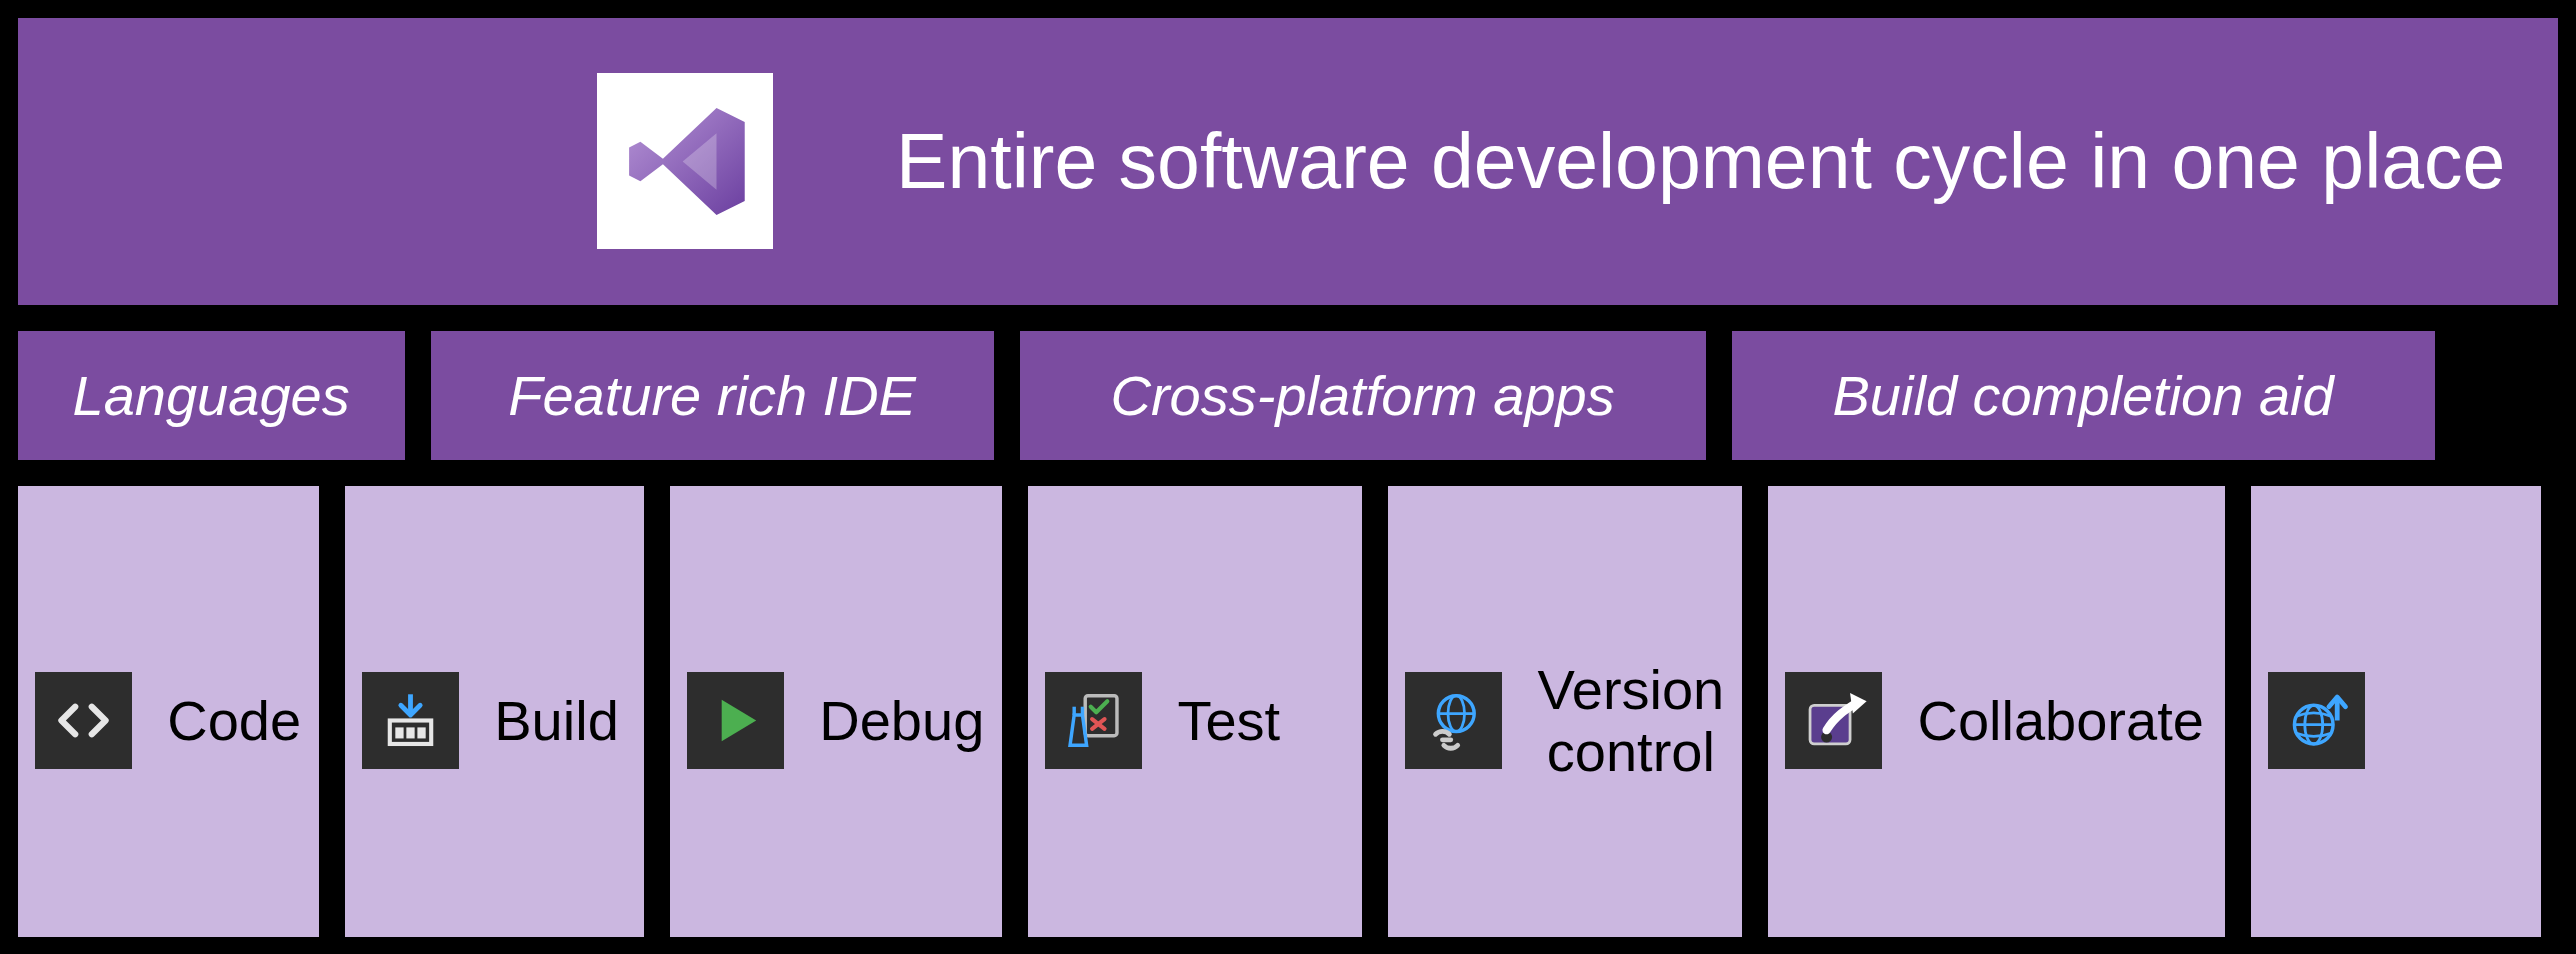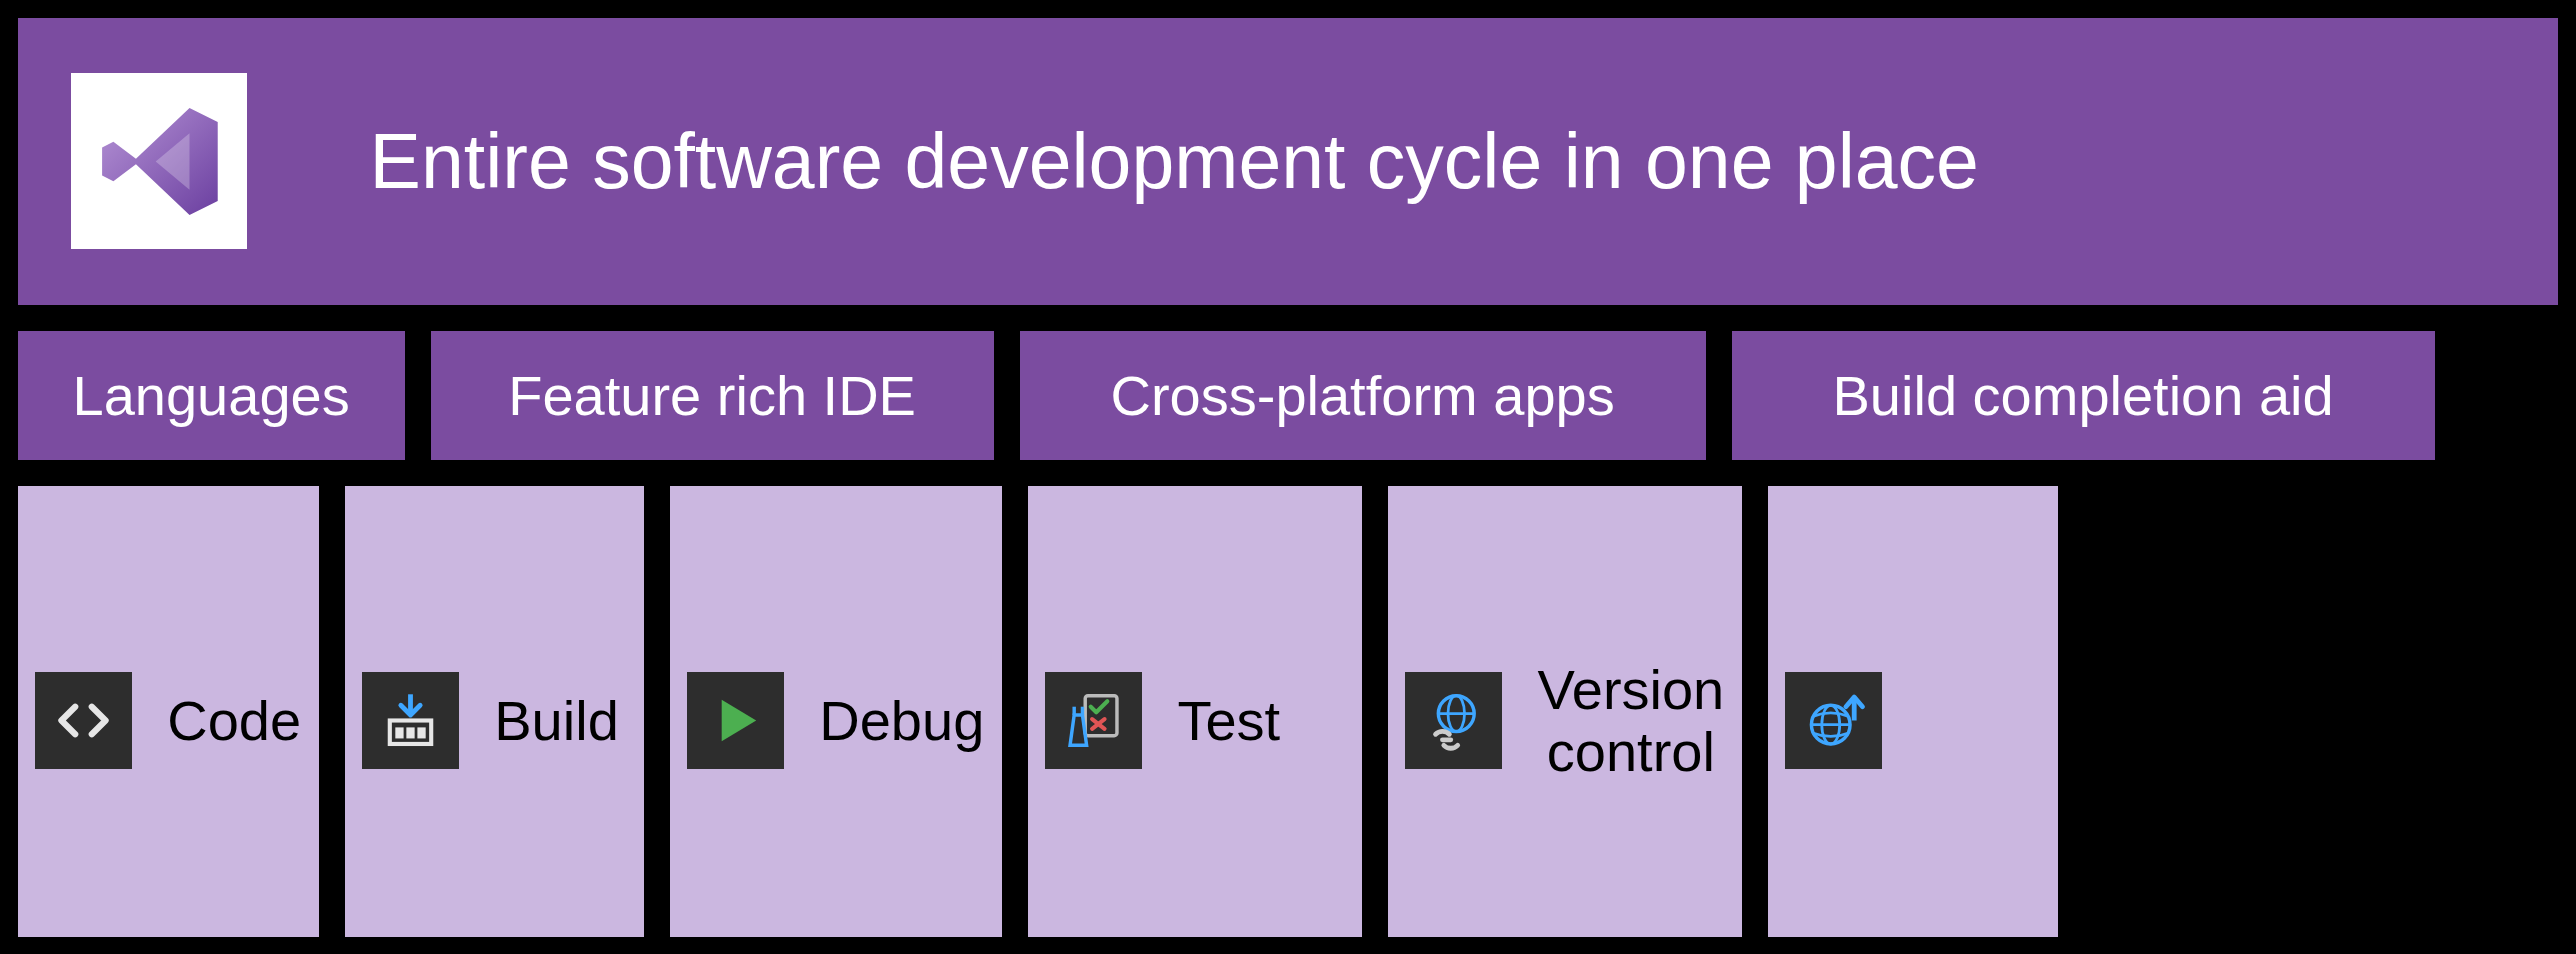--- a/index.html
+++ b/index.html
@@ -23,20 +23,21 @@
   }
 
   
   .header {
     background: var(--purple);
     height: 290px;
     display: flex;
     align-items: center;
     padding: 35px 53px;
     gap: 123px;
+    justify-content: flex-end;
   }
   .logo-box {
     width: 176px;
     height: 176px;
     background: var(--white);
     display: flex;
     align-items: center;
     justify-content: center;
     flex: none;
   }
@@ -45,20 +46,21 @@
     color: var(--white);
     font-size: 77px;
     font-weight: 300;
   }
 
   
   .features {
     display: flex;
     gap: 26px;
     height: 130px;
+    font-style: italic;
   }
   .feature {
     background: var(--purple);
     color: var(--white);
     font-size: 56px;
     font-weight: 300;
     display: flex;
     align-items: center;
     justify-content: center;
     padding: 0 26px;
@@ -201,20 +203,31 @@
         <ellipse cx="54" cy="40" rx="12" ry="26" fill="none" stroke="#3ea6ff" stroke-width="4"></ellipse>
         <line x1="28" y1="40" x2="80" y2="40" stroke="#3ea6ff" stroke-width="4"></line>
         <path d="M24 70 a14 14 0 0 1 20 0" fill="none" stroke="#cccccc" stroke-width="7" stroke-linecap="round"></path>
         <path d="M56 86 a14 14 0 0 1 -20 0" fill="none" stroke="#cccccc" stroke-width="7" stroke-linecap="round"></path>
         <line x1="34" y1="78" x2="46" y2="78" stroke="#cccccc" stroke-width="7" stroke-linecap="round"></line>
       </svg>
     </div>
     <div class="stage-label">Version control</div>
   </div>
 
+  <div class="stage s5">
+    <div class="icon-box">
+      <svg viewBox="0 0 100 100">
+        <rect x="16" y="28" width="58" height="56" rx="6" fill="#5a3e8e" stroke="#cfcfcf" stroke-width="4"></rect>
+        <circle cx="40" cy="74" r="8" fill="#2d2d2d"></circle>
+        <path d="M40 64 C 52 44, 68 34, 84 24" fill="none" stroke="#ffffff" stroke-width="12" stroke-linecap="round"></path>
+        <polygon points="74,10 98,22 78,40" fill="#ffffff"></polygon>
+      </svg>
+    </div>
+    <div class="stage-label">Collaborate</div>
+  </div>
 
   <div class="stage s6">
     <div class="icon-box">
       <svg viewBox="0 0 100 100">
         <circle cx="46" cy="56" r="28" fill="none" stroke="#3ea6ff" stroke-width="5"></circle>
         <ellipse cx="46" cy="56" rx="13" ry="28" fill="none" stroke="#3ea6ff" stroke-width="4"></ellipse>
         <line x1="18" y1="56" x2="74" y2="56" stroke="#3ea6ff" stroke-width="4"></line>
         <path d="M20 44 Q46 34 72 44" fill="none" stroke="#3ea6ff" stroke-width="4"></path>
         <path d="M20 68 Q46 78 72 68" fill="none" stroke="#3ea6ff" stroke-width="4"></path>
         <line x1="80" y1="50" x2="80" y2="18" stroke="#3ea6ff" stroke-width="7"></line>

